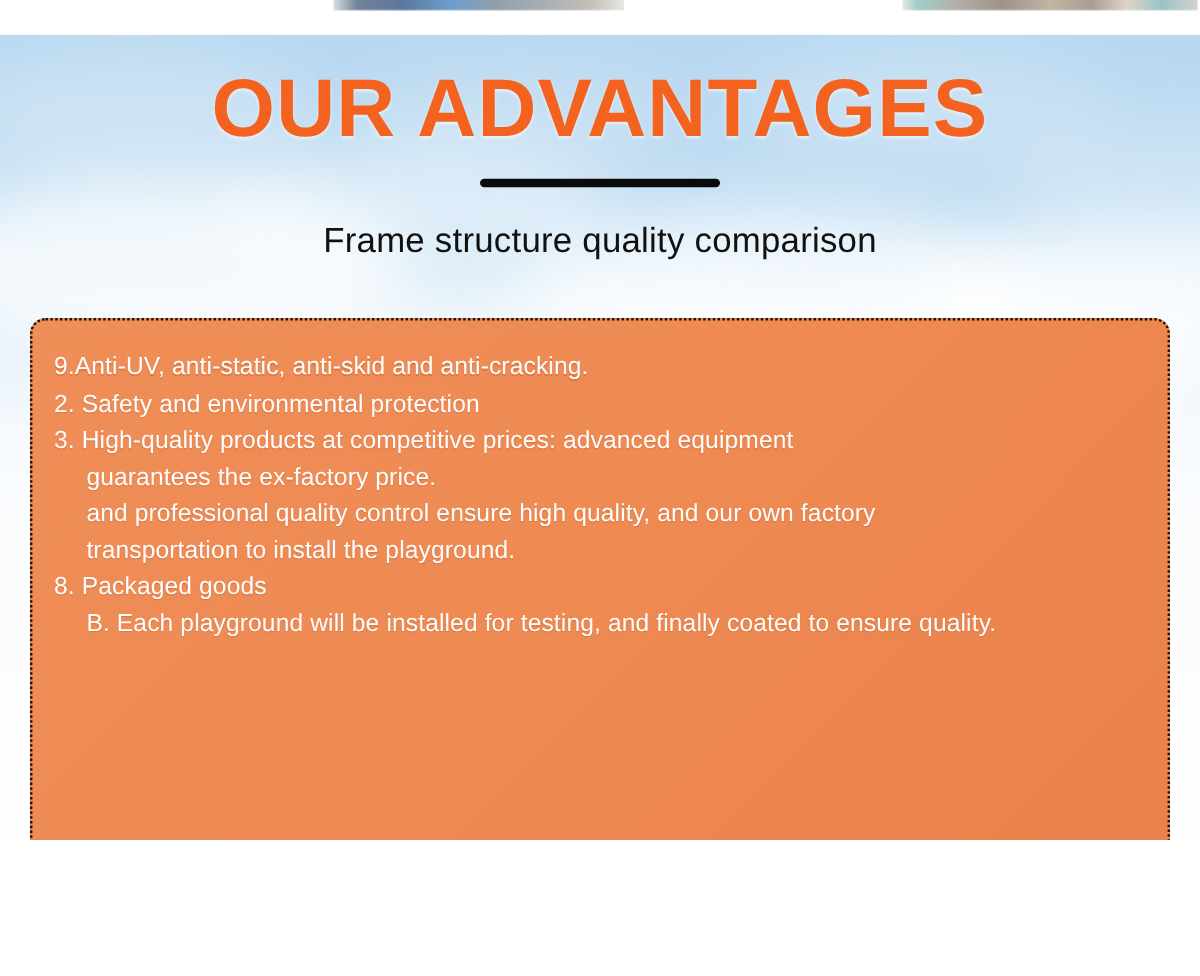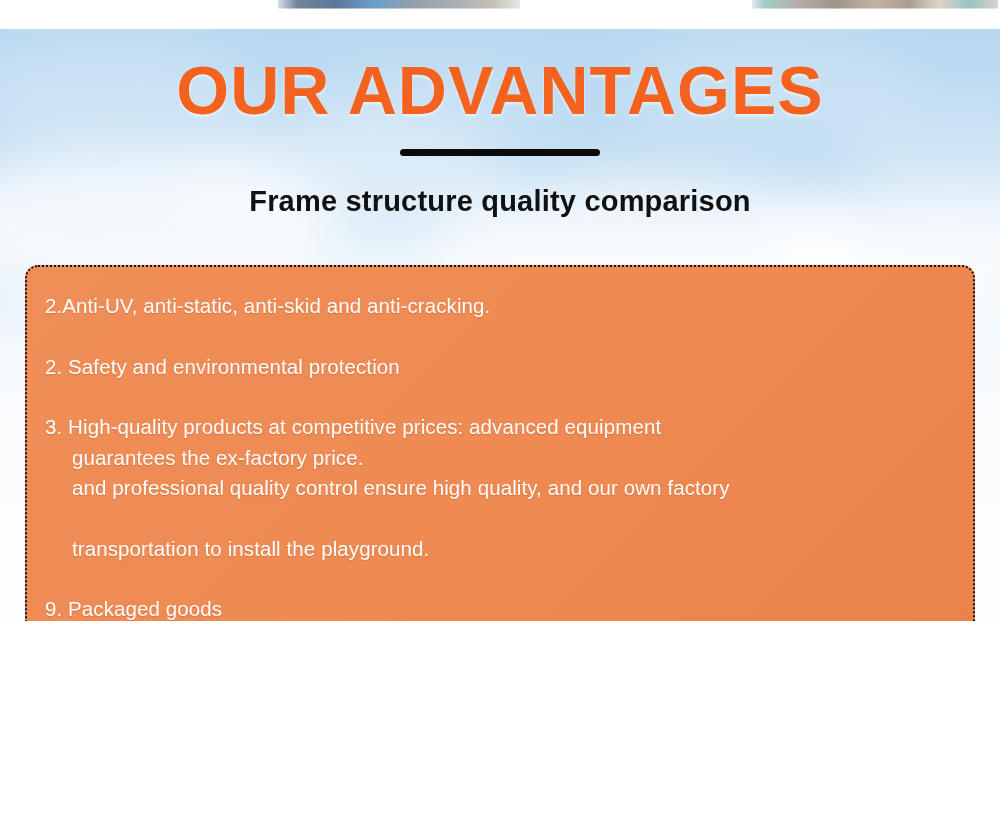--- a/index.html
+++ b/index.html
@@ -6,21 +6,21 @@
 
   html, body {
     width:1000px; height:813px;
     font-family:"Liberation Sans", sans-serif;
     background:#ffffff;
     overflow:hidden;
   }
 
   #page {
     position:relative;
-    width:1000px; height:621px;
+    width:1000px; height:700px;
     overflow:hidden;
     background:#ffffff;
   }
 
   
   .top-band {
     position:absolute; left:0; top:0; width:1000px; height:29px;
     background:#ffffff;
     z-index:6;
   }
@@ -104,21 +104,21 @@
   }
   .rule {
     width:200px; height:7px;
     margin:25px auto 0 auto;
     background:#0b0b0b;
     border-radius:4px;
   }
   .subtitle {
     margin-top:29px;
     font-size:29px;
-    font-weight:bold;
+    font-weight:normal;
     color:#111111;
     letter-spacing:.2px;
   }
 
   
   .panel {
     position:absolute;
     left:25px; top:265px;
     width:950px; height:536px;
     background:linear-gradient(135deg, #f08e58 0%, #ee8a52 45%, #ea8049 100%);
@@ -132,21 +132,21 @@
   .panel-list { list-style:none; }
 
   .item {
     position:relative;
     color:#ffffff;
     font-size:20.5px;
     line-height:30.5px;
     letter-spacing:.1px;
     text-shadow:0 1px 1px rgba(150,60,20,.28);
   }
-  .item + .item { margin-top:30px; }
+  .item + .item { }
 
   .line { display:block; white-space:pre; }
   .line.cont { padding-left:27px; }
 </style>
 </head>
 <body>
 
 <div id="page">
 
   <div class="sky"></div>
@@ -169,32 +169,33 @@
 
   <div class="header">
     <div class="main-title">OUR ADVANTAGES</div>
     <div class="rule"></div>
     <div class="subtitle">Frame structure quality comparison</div>
   </div>
 
   <div class="panel">
     <ul class="panel-list" id="panel-list">
         <li class="item">
-          <span class="line">2.Anti-UV, anti-static, anti-skid and anti-cracking.</span>
+          <span class="line">9.Anti-UV, anti-static, anti-skid and anti-cracking.</span>
         </li>
         <li class="item">
           <span class="line">2. Safety and environmental protection</span>
         </li>
         <li class="item">
           <span class="line">3. High-quality products at competitive prices: advanced equipment</span>
           <span class="line cont">guarantees the ex-factory price.</span>
           <span class="line cont">and professional quality control ensure high quality, and our own factory</span>
         </li>
         <li class="item">
           <span class="line cont">transportation to install the playground.</span>
         </li>
         <li class="item">
-          <span class="line">9. Packaged goods</span>
+          <span class="line">8. Packaged goods</span>
+          <span class="line cont">B. Each playground will be installed for testing, and finally coated to ensure quality.</span>
         </li>
       </ul>
   </div>
 
 </div>
 
 </body></html>

